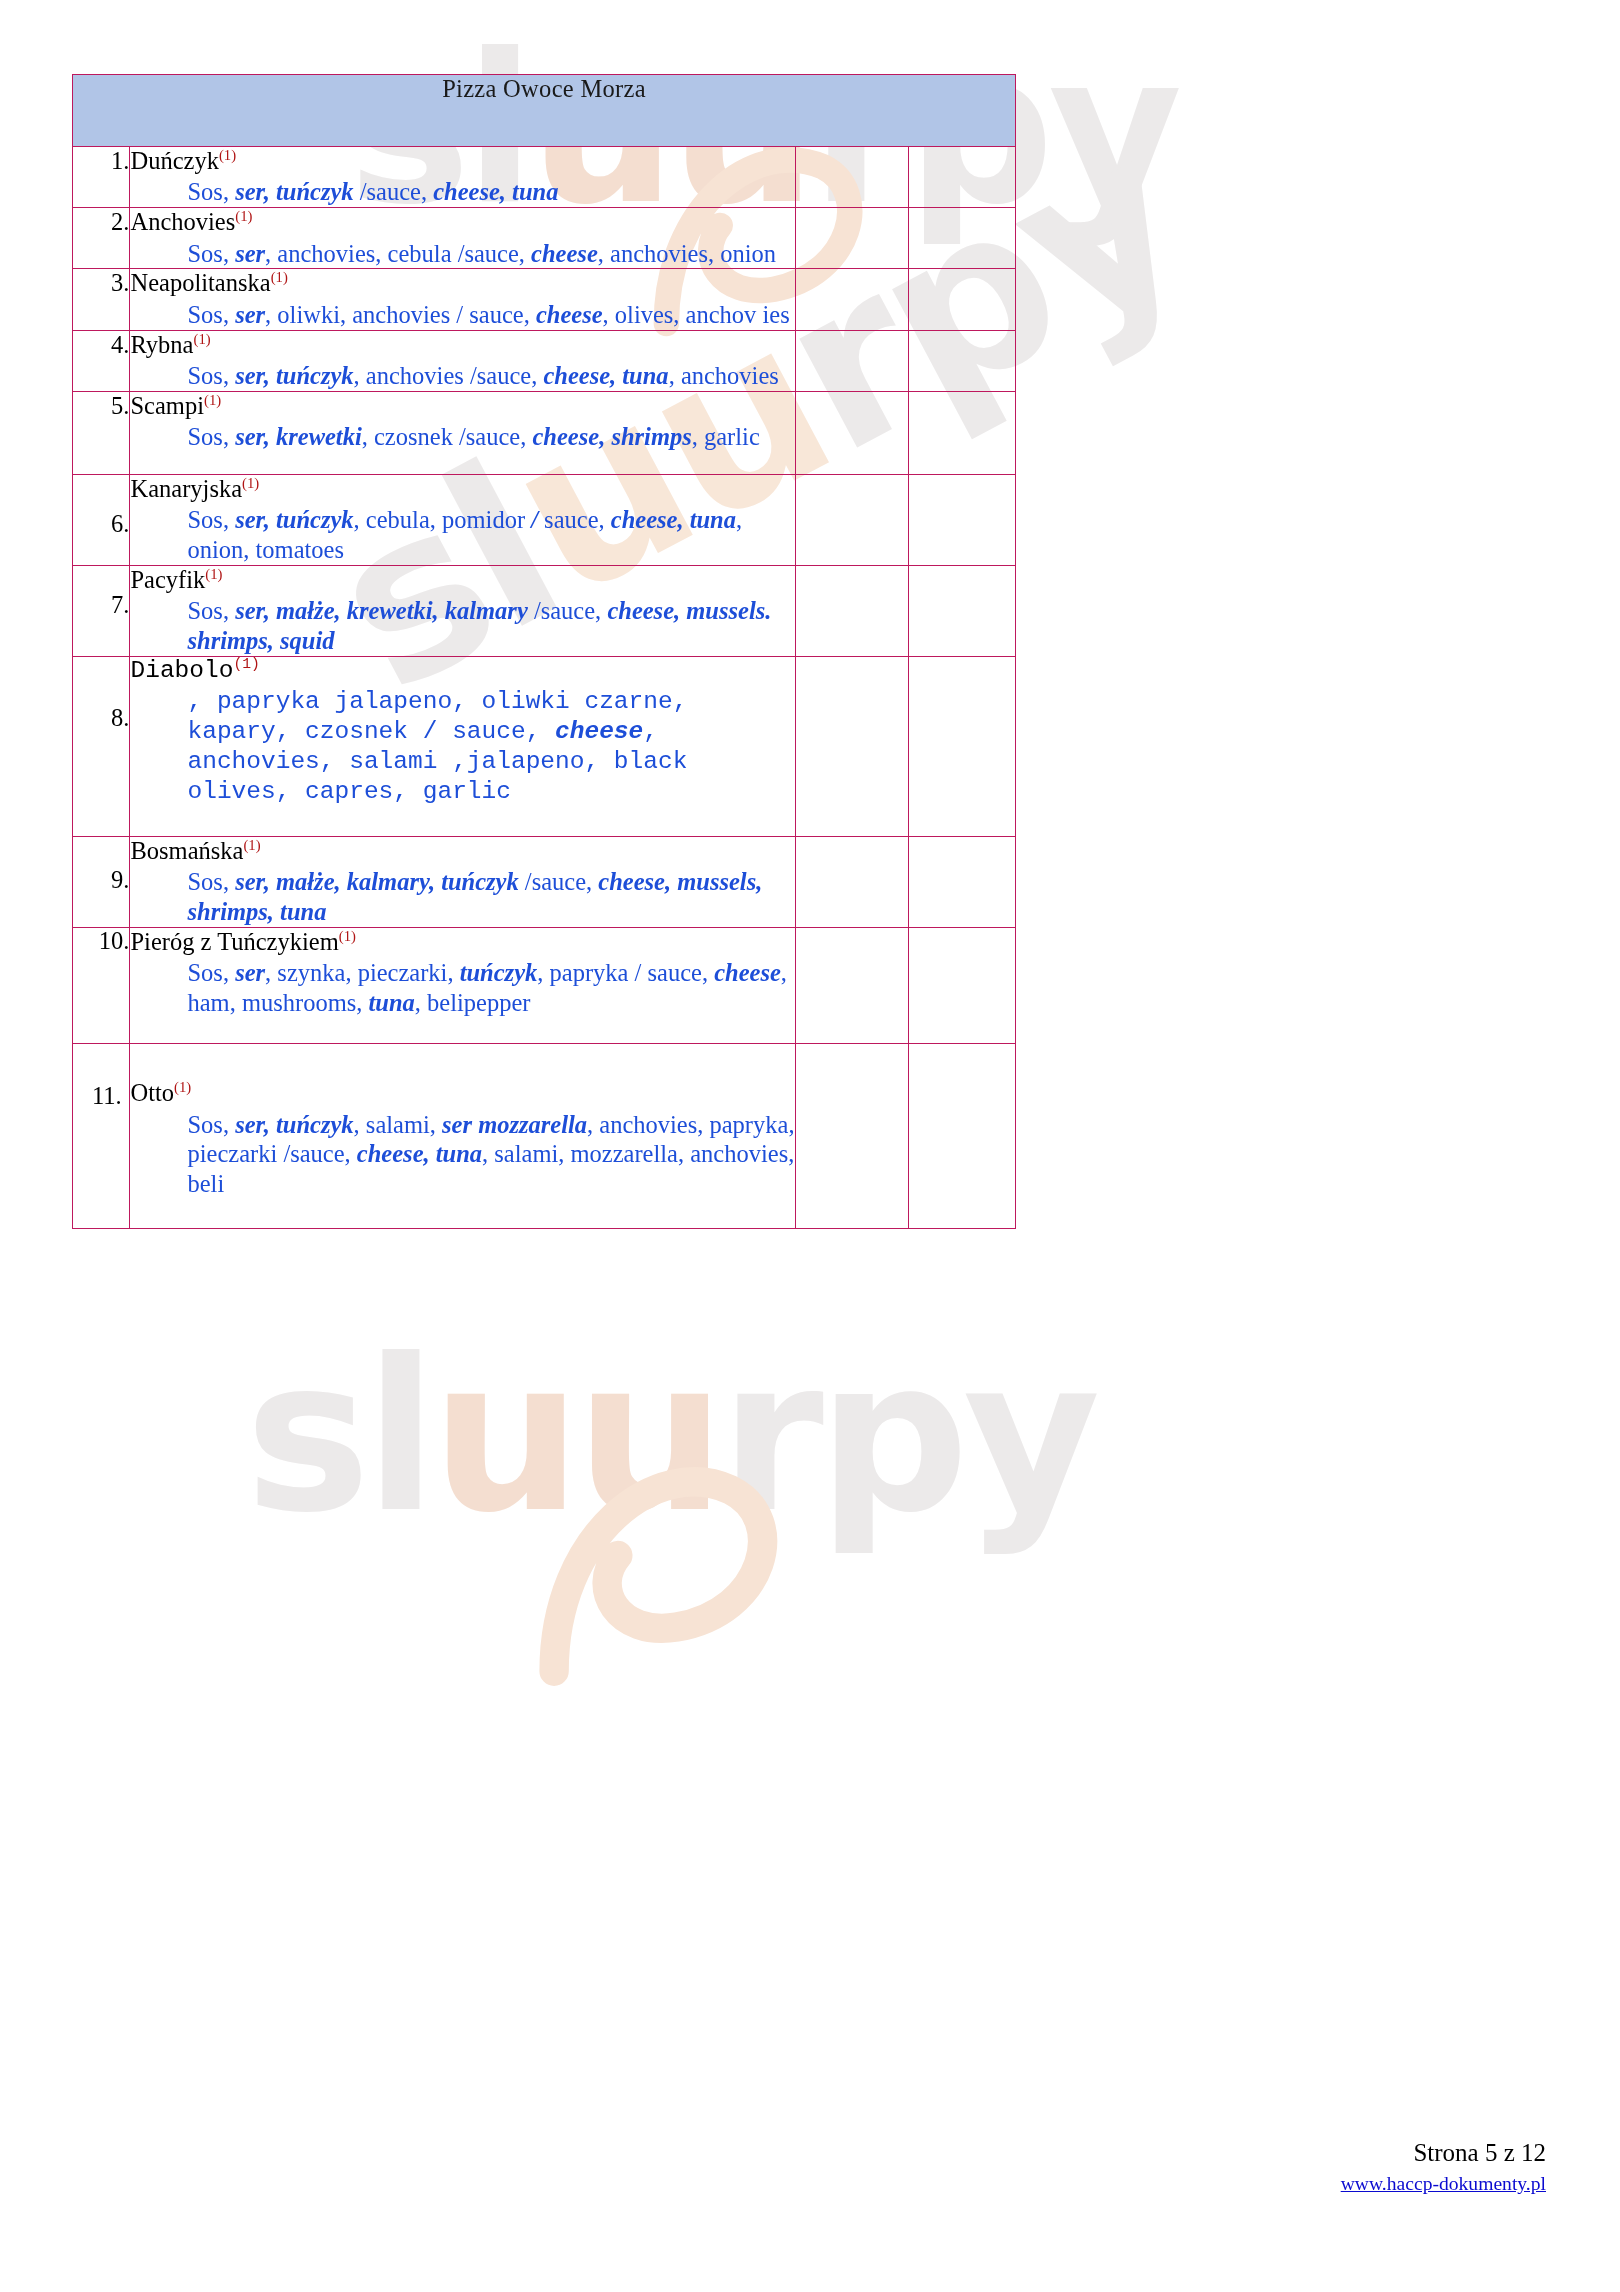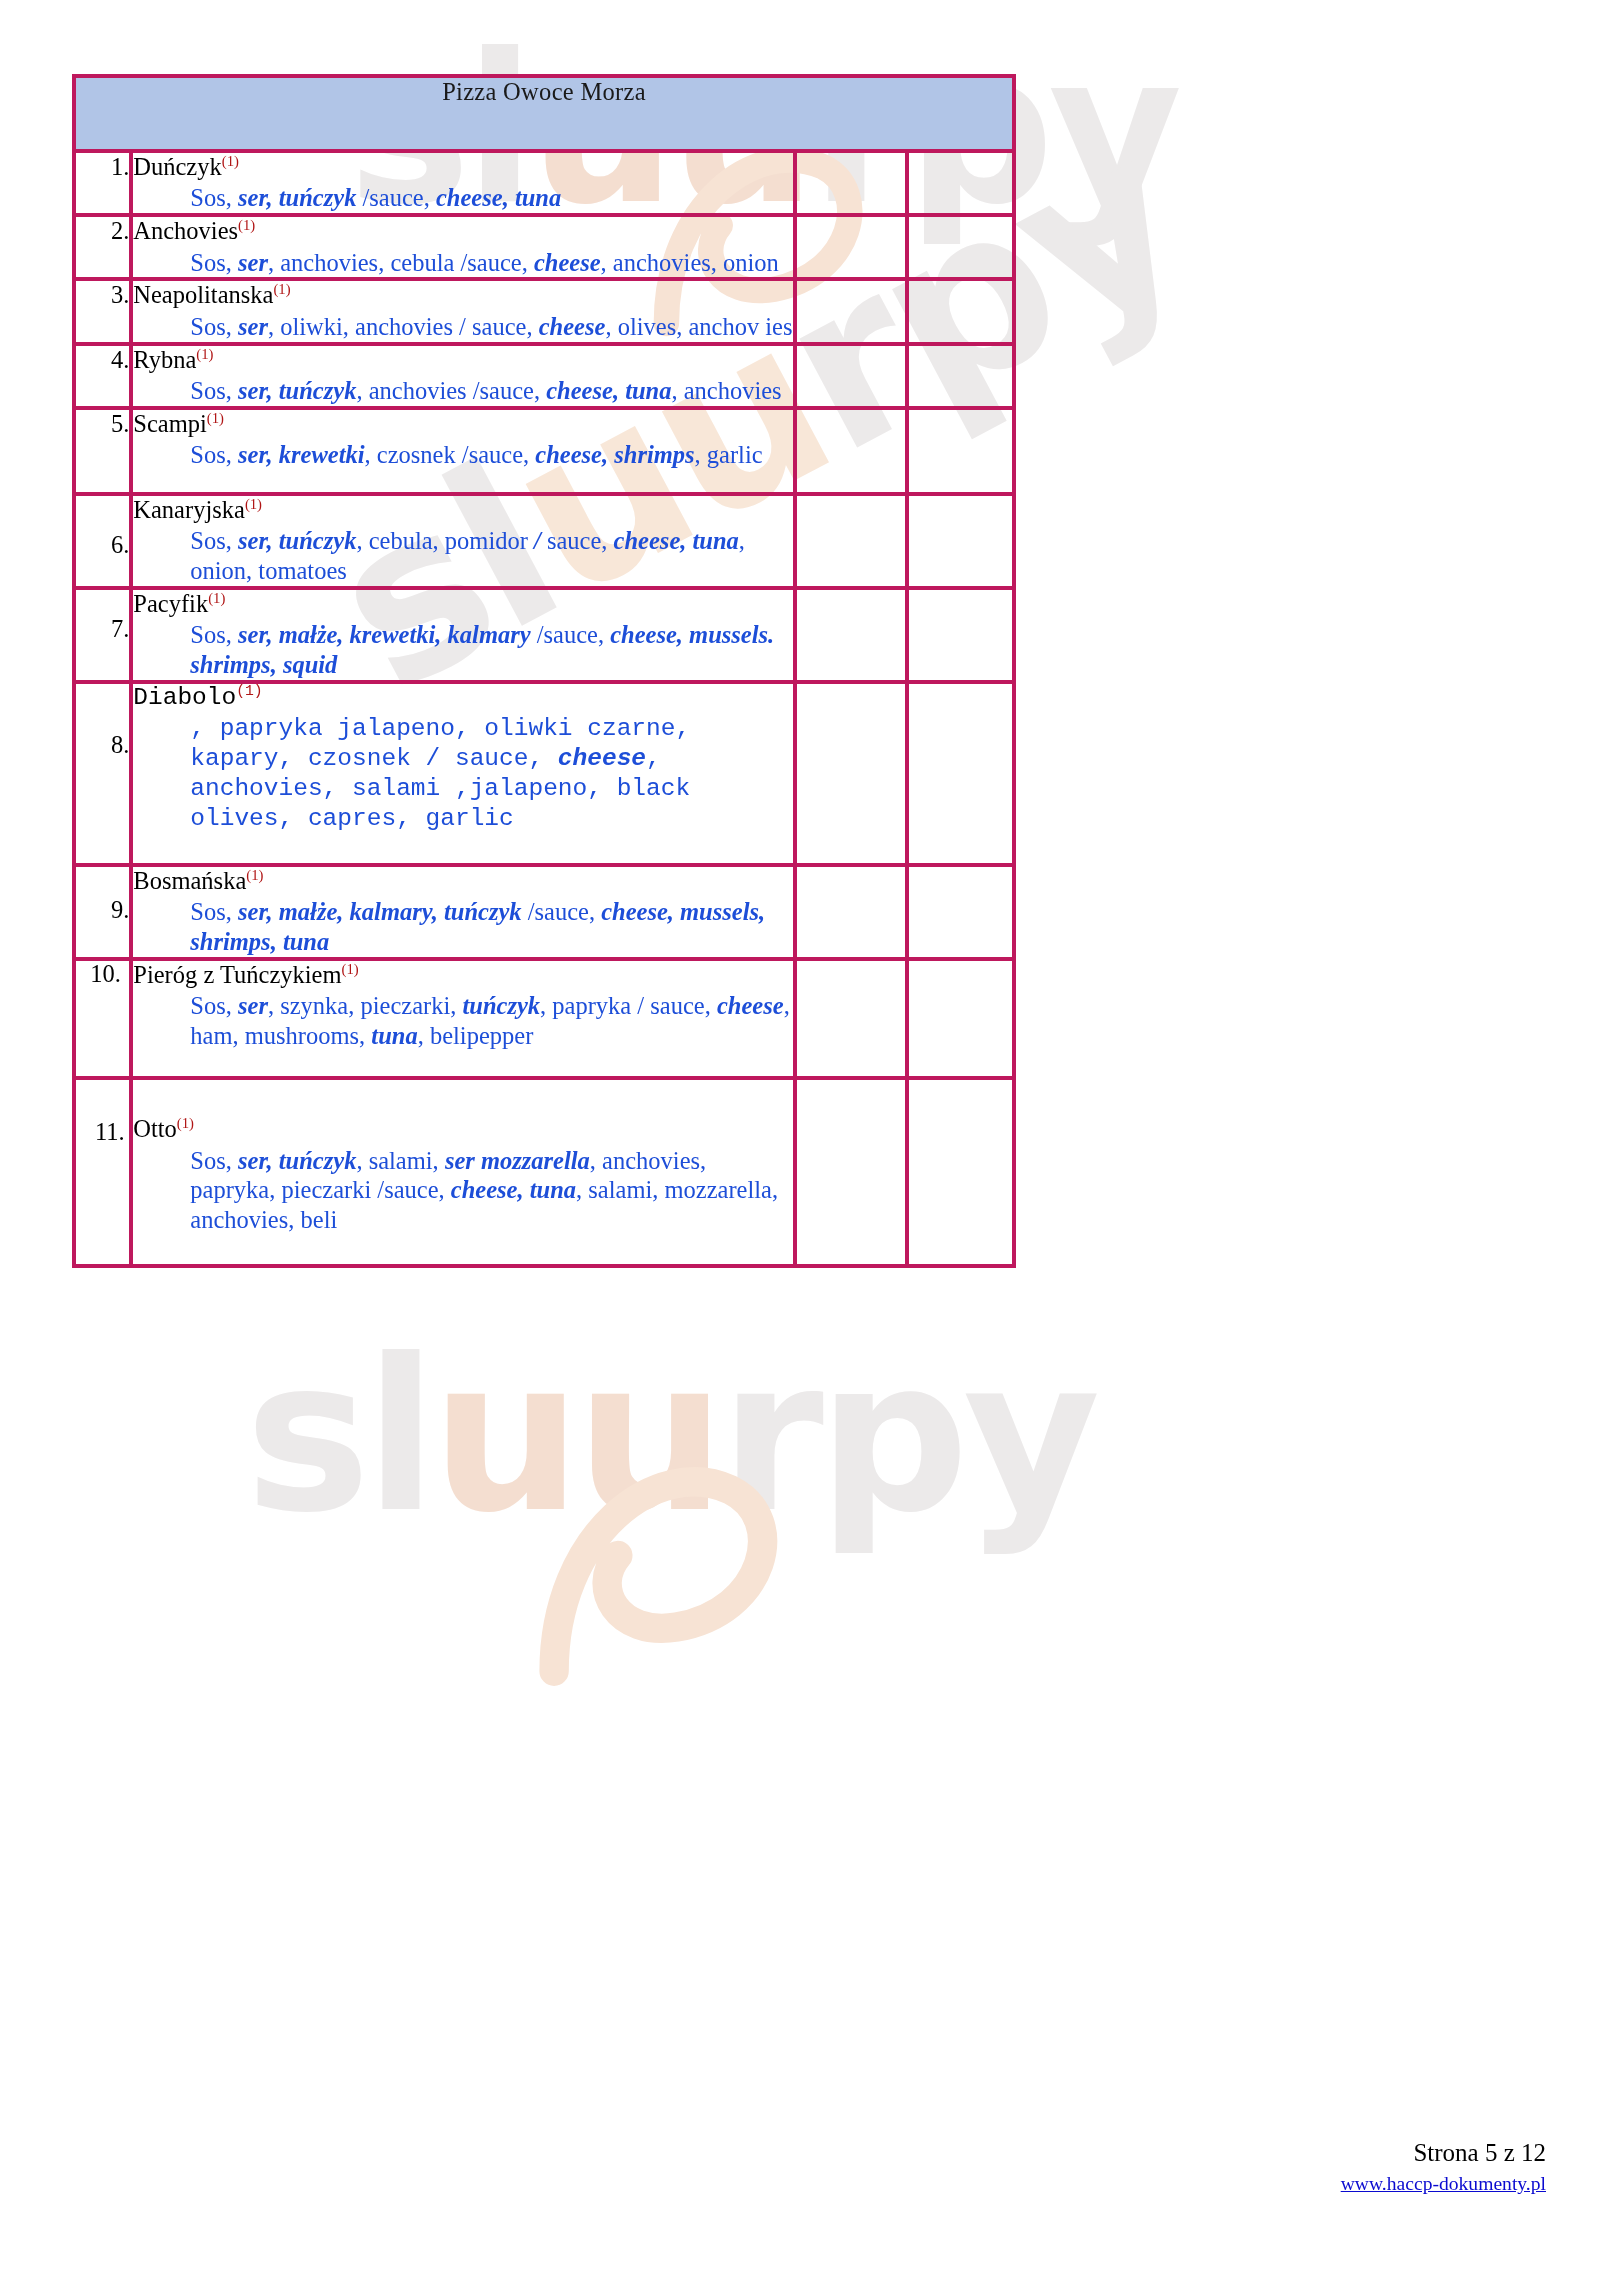--- a/index.html
+++ b/index.html
@@ -65,21 +65,21 @@
 
   table.menu {
     position: absolute;
     left: 72px;
     top: 74px;
     width: 944px;
     border-collapse: collapse;
     table-layout: fixed;
   }
   table.menu td {
-    border: 4px solid #be185d;
+    border: 1px solid #be185d;
     vertical-align: top;
     padding: 0;
   }
   .title-cell {
     background: #b1c5e7;
     height: 71px;
     text-align: center;
     vertical-align: middle;
     font-size: 24.5px;
     color: #1a1a1a;
@@ -269,21 +269,21 @@
         <td class="desc-cell">
           <div class="dish-name">
             <span>Bosmańska</span><sup class="ref">(1)</sup>
           </div>
           <div class="ingredients">Sos, <b>ser, małże, kalmary, tuńczyk</b> /sauce, <b>cheese, mussels, shrimps, tuna</b></div>
         </td>
         <td class="empty-cell-a"></td>
         <td class="empty-cell-b"></td>
       </tr>
       <tr>
-        <td class="num-cell" style="text-align:center; padding-left:5.9px; word-break:break-all; line-height:1.1;">10.</td>
+        <td class="num-cell" style="text-align:right; padding-left:5.9px; word-break:break-all; line-height:1.1;">10.</td>
         <td class="desc-cell" style="padding-bottom:25.5px;">
           <div class="dish-name">
             <span>Pieróg z Tuńczykiem</span><sup class="ref">(1)</sup>
           </div>
           <div class="ingredients">Sos, <b>ser</b>, szynka, pieczarki, <b>tuńczyk</b>, papryka / sauce, <b>cheese</b>, ham, mushrooms, <b>tuna</b>, belipepper</div>
         </td>
         <td class="empty-cell-a"></td>
         <td class="empty-cell-b"></td>
       </tr>
       <tr>

